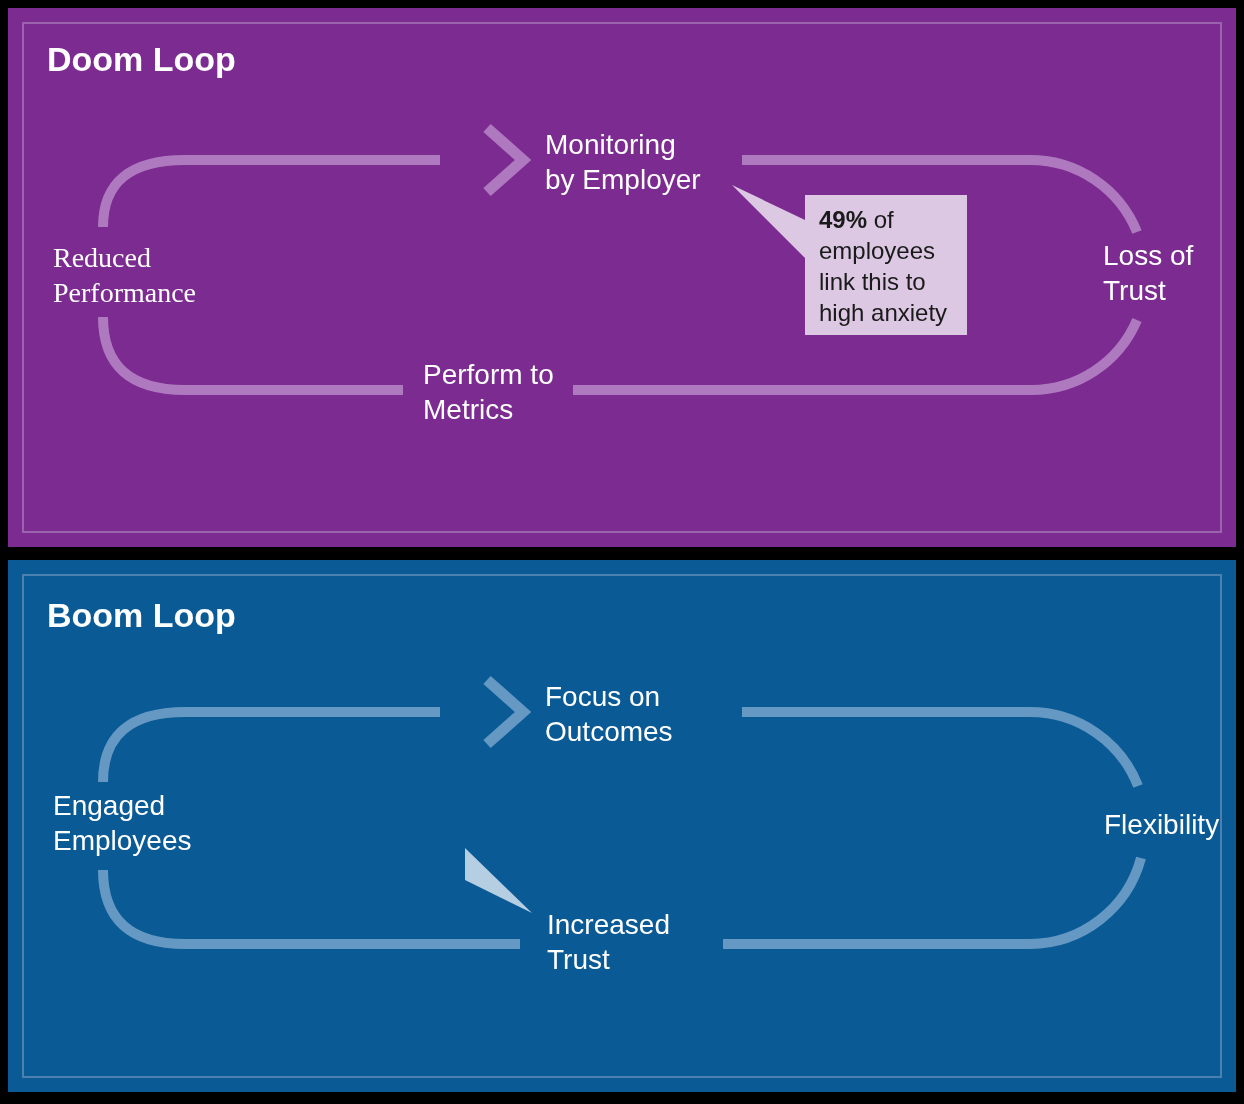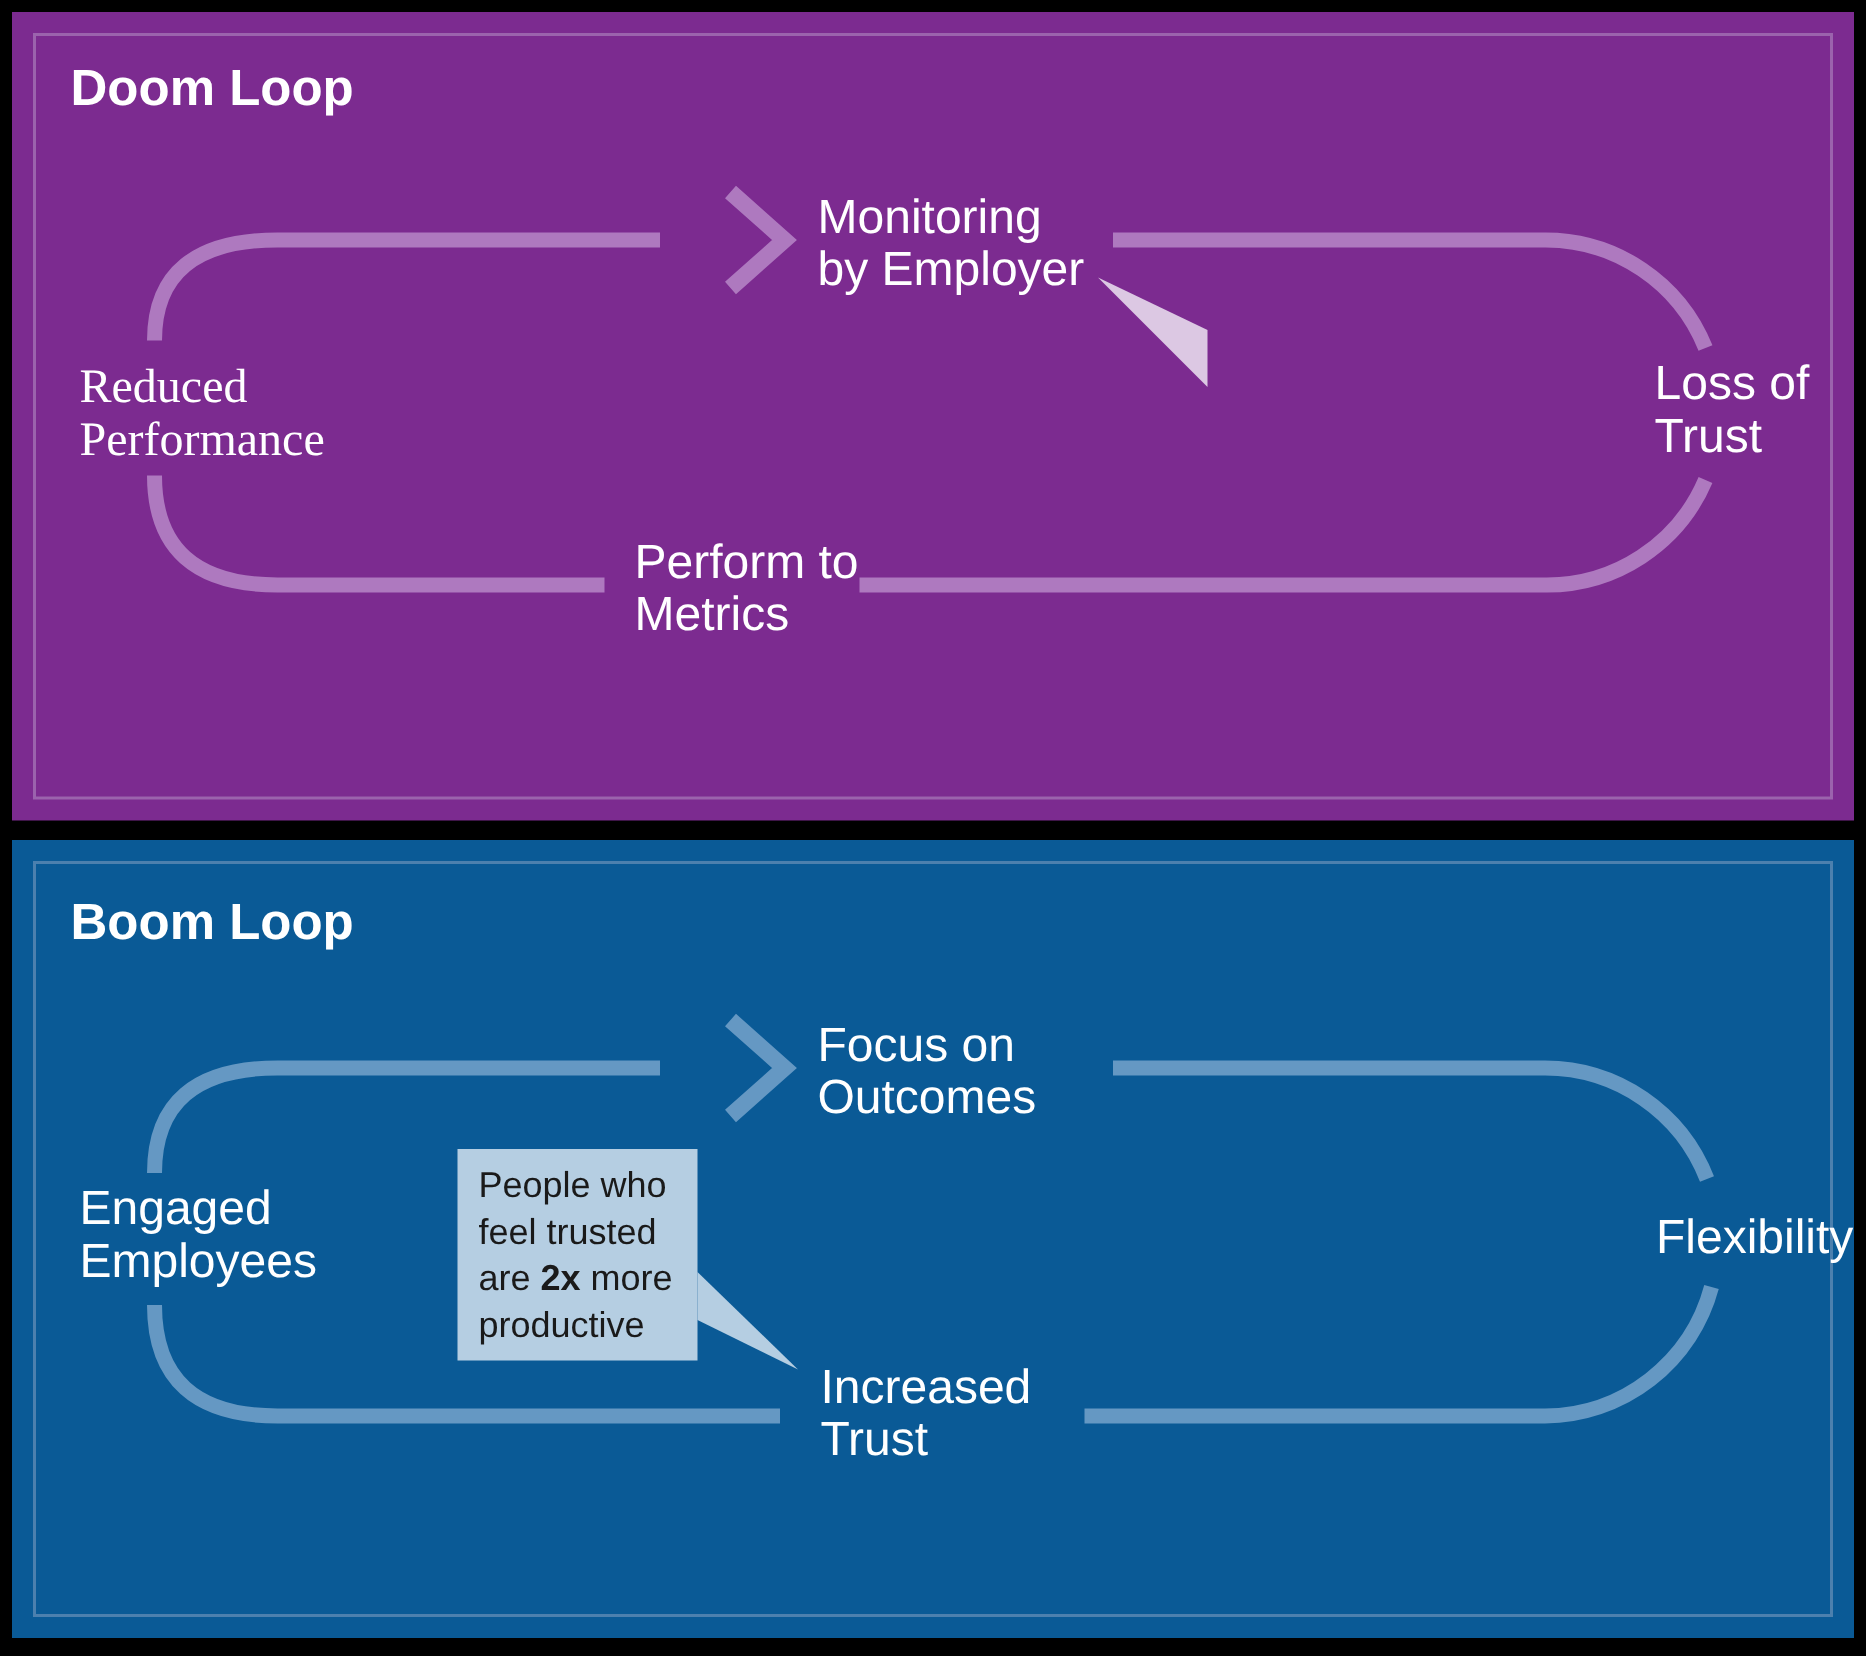--- a/index.html
+++ b/index.html
@@ -49,21 +49,21 @@
   .doom .loop-path { stroke: var(--doom-loop); }
   .boom .loop-path { stroke: var(--boom-loop); }
   .arrowhead { fill: none; stroke-width: 11; stroke-linejoin: miter; }
   .doom .arrowhead { stroke: var(--doom-loop); }
   .boom .arrowhead { stroke: var(--boom-loop); }
   .doom .callout-pointer { fill: var(--doom-callout-bg); }
   .boom .callout-pointer { fill: var(--boom-callout-bg); }
   .label {
     position: absolute;
     color: var(--label-text);
-    font-size: 32px;
+    font-size: 28px;
     line-height: 35px;
   }
   .label div { white-space: nowrap; }
   .callout {
     position: absolute;
     box-sizing: border-box;
     color: var(--callout-text);
     font-size: 24px;
     line-height: 31px;
     padding: 9px 14px;
@@ -100,20 +100,26 @@
       </div>
     <div class="label" style="left:1075px; top:230px;margin-left:20px;">
         <div><span>Loss of</span></div>
         <div><span>Trust</span></div>
       </div>
     <div class="label" style="left:415px; top:349px;">
         <div><span>Perform to</span></div>
         <div><span>Metrics</span></div>
       </div>
 
+    <div class="callout" style="left:797px; top:187px; width:162px; height:140px;">
+        <div><span style="font-weight: bold;">49%</span><span> of</span></div>
+        <div><span>employees</span></div>
+        <div><span>link this to</span></div>
+        <div><span>high anxiety</span></div>
+      </div>
   </section>
 
   <section class="panel boom">
     <div class="inner-border"></div>
     <div class="title">Boom Loop</div>
 
     <svg class="loop-svg" width="1228" height="532" viewBox="0 0 1228 532">
       <path class="loop-path" d="M 95 222 Q 95 152 177 152 L 432 152"></path>
       <path class="arrowhead" d="M 479 120 L 515 152 L 479 184"></path>
       <path class="loop-path" d="M 734 152 L 1022 152 A 116 116 0 0 1 1130 226"></path>
@@ -131,21 +137,15 @@
         <div><span>Employees</span></div>
       </div>
     <div class="label" style="left:1096px; top:247px;">
         <div><span>Flexibility</span></div>
       </div>
     <div class="label" style="left:539px; top:347px;">
         <div><span>Increased</span></div>
         <div><span>Trust</span></div>
       </div>
 
-    <div class="callout" style="left:297px; top:206px; width:160px; height:141px;">
-        <div><span>People who</span></div>
-        <div><span>feel trusted</span></div>
-        <div><span>are </span><span style="font-weight: bold;">2x</span><span> more</span></div>
-        <div><span>productive</span></div>
-      </div>
   </section>
 
 </div>
 
 </body></html>

